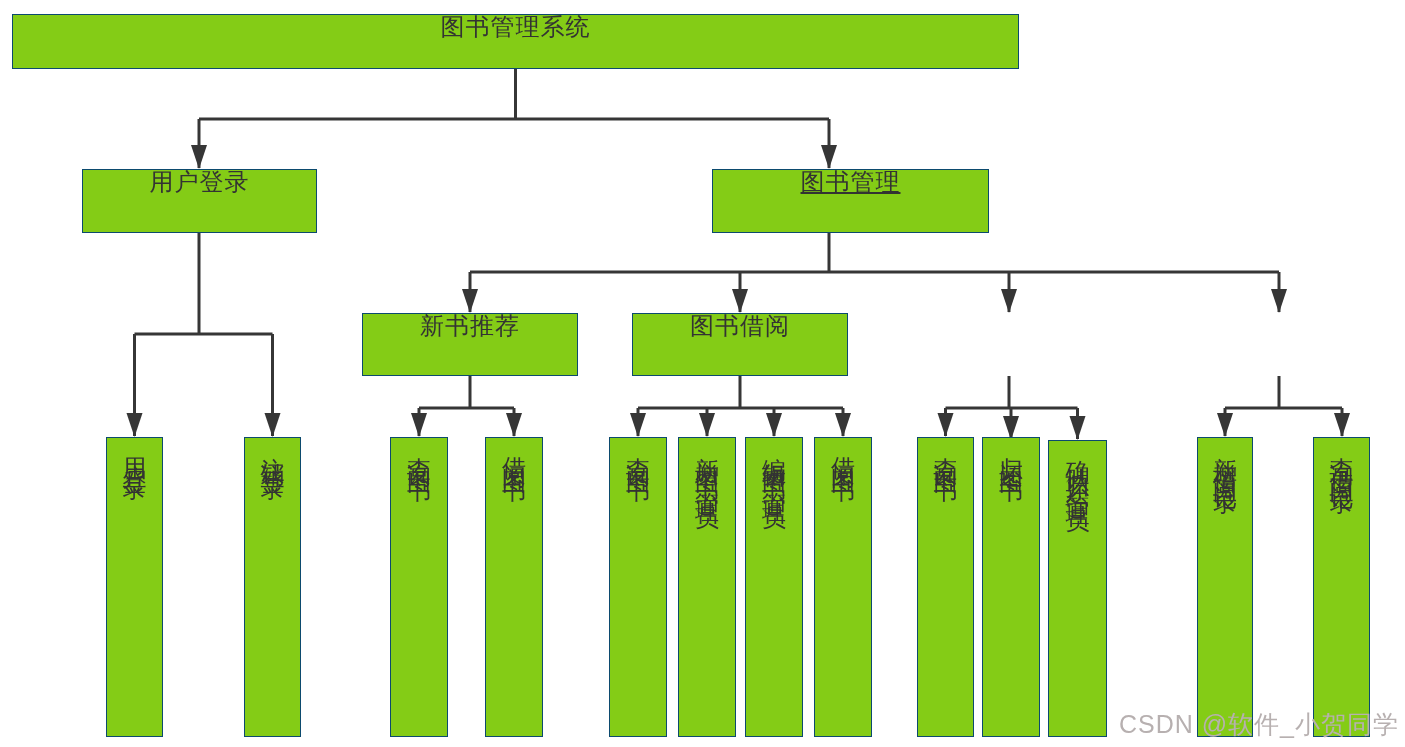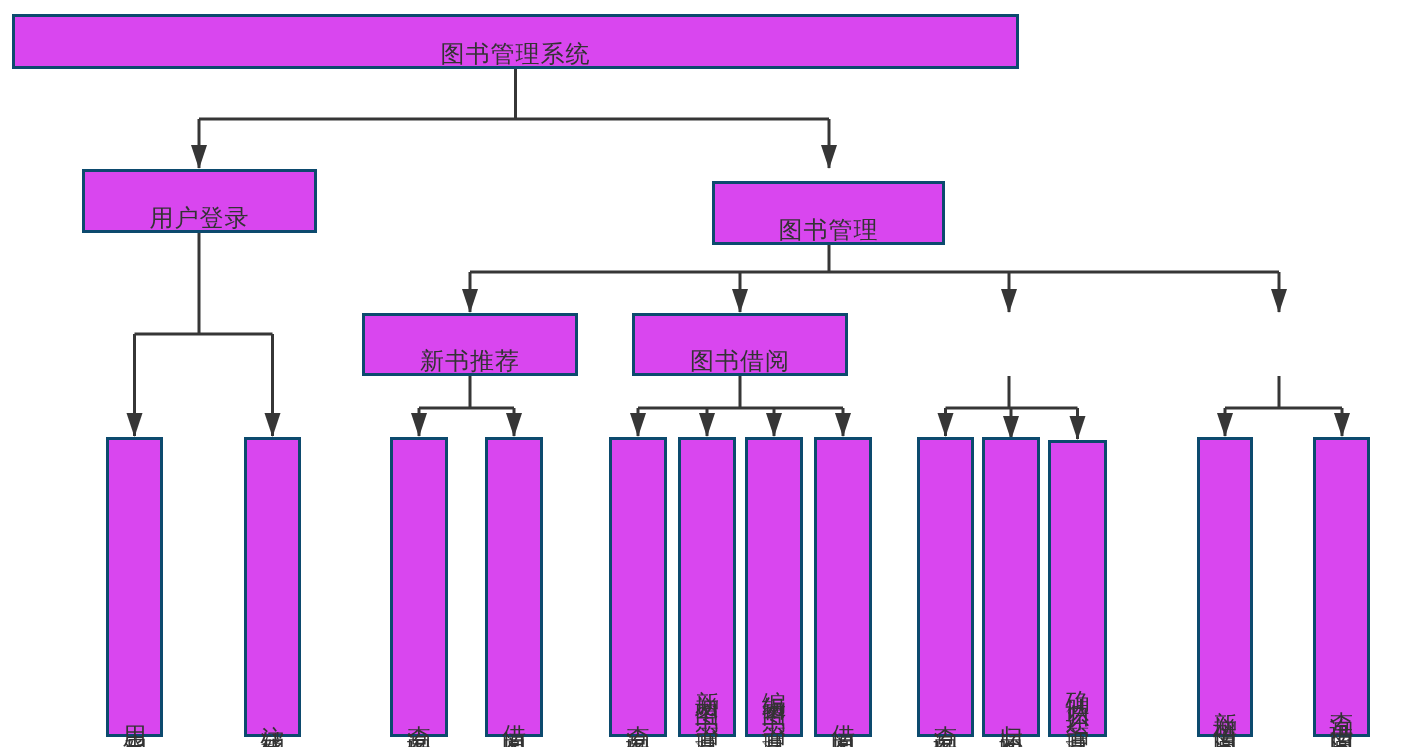--- a/index.html
+++ b/index.html
@@ -16,45 +16,45 @@
 
   .wires {
     position: absolute;
     left: 0; top: 0;
     width: 1405px; height: 747px;
     pointer-events: none;
   }
 
   .node {
     position: absolute;
-    border: 3px solid #0c4a6e;
-    background: #d946ef;
+    border: 1px solid #0c4a6e;
+    background: #84cc16;
     color: #333333;
     display: flex;
-    align-items: flex-end;
+    align-items: flex-start;
     justify-content: center;
     font-size: 24px;
     letter-spacing: 1px;
     text-align: center;
     line-height: 1;
   }
 
   .node.vert span {
     writing-mode: vertical-rl;
     text-orientation: mixed;
     letter-spacing: 7px;
     font-size: 24px;
     white-space: nowrap;
   }
 
   
   .n-root   { left: 12px;   top: 14px;  width: 1007px; height: 55px; }
   
   .n-login  { left: 82px;   top: 169px; width: 235px;  height: 64px; }
-  .n-mgmt   { left: 712px;  top: 181px; width: 233px;  height: 64px; }
+  .n-mgmt   { left: 712px;  top: 169px; width: 277px;  height: 64px; text-decoration: underline; }
   
   .n-m1 { left: 362px;  top: 313px; width: 216px; height: 63px; }
   .n-m2 { left: 632px;  top: 313px; width: 216px; height: 63px; }
   .n-m3 { left: 902px;  top: 313px; width: 215px; height: 63px; }
   .n-m4 { left: 1172px; top: 313px; width: 214px; height: 63px; }
   
   .leaf { top: 437px; height: 300px; }
   .n-l1  { left: 106px;  width: 57px; }
   .n-l2  { left: 244px;  width: 57px; }
   .n-l3  { left: 390px;  width: 58px; }
@@ -185,13 +185,14 @@
     <span>确认归还（管理员）</span>
   </div>
 
   <div class="node vert leaf n-l12">
     <span>新增借阅记录</span>
   </div>
   <div class="node vert leaf n-l13">
     <span>查询借阅记录</span>
   </div>
 
+  <div class="watermark">CSDN @软件_小贺同学</div>
 </div>
 
 </body></html>

